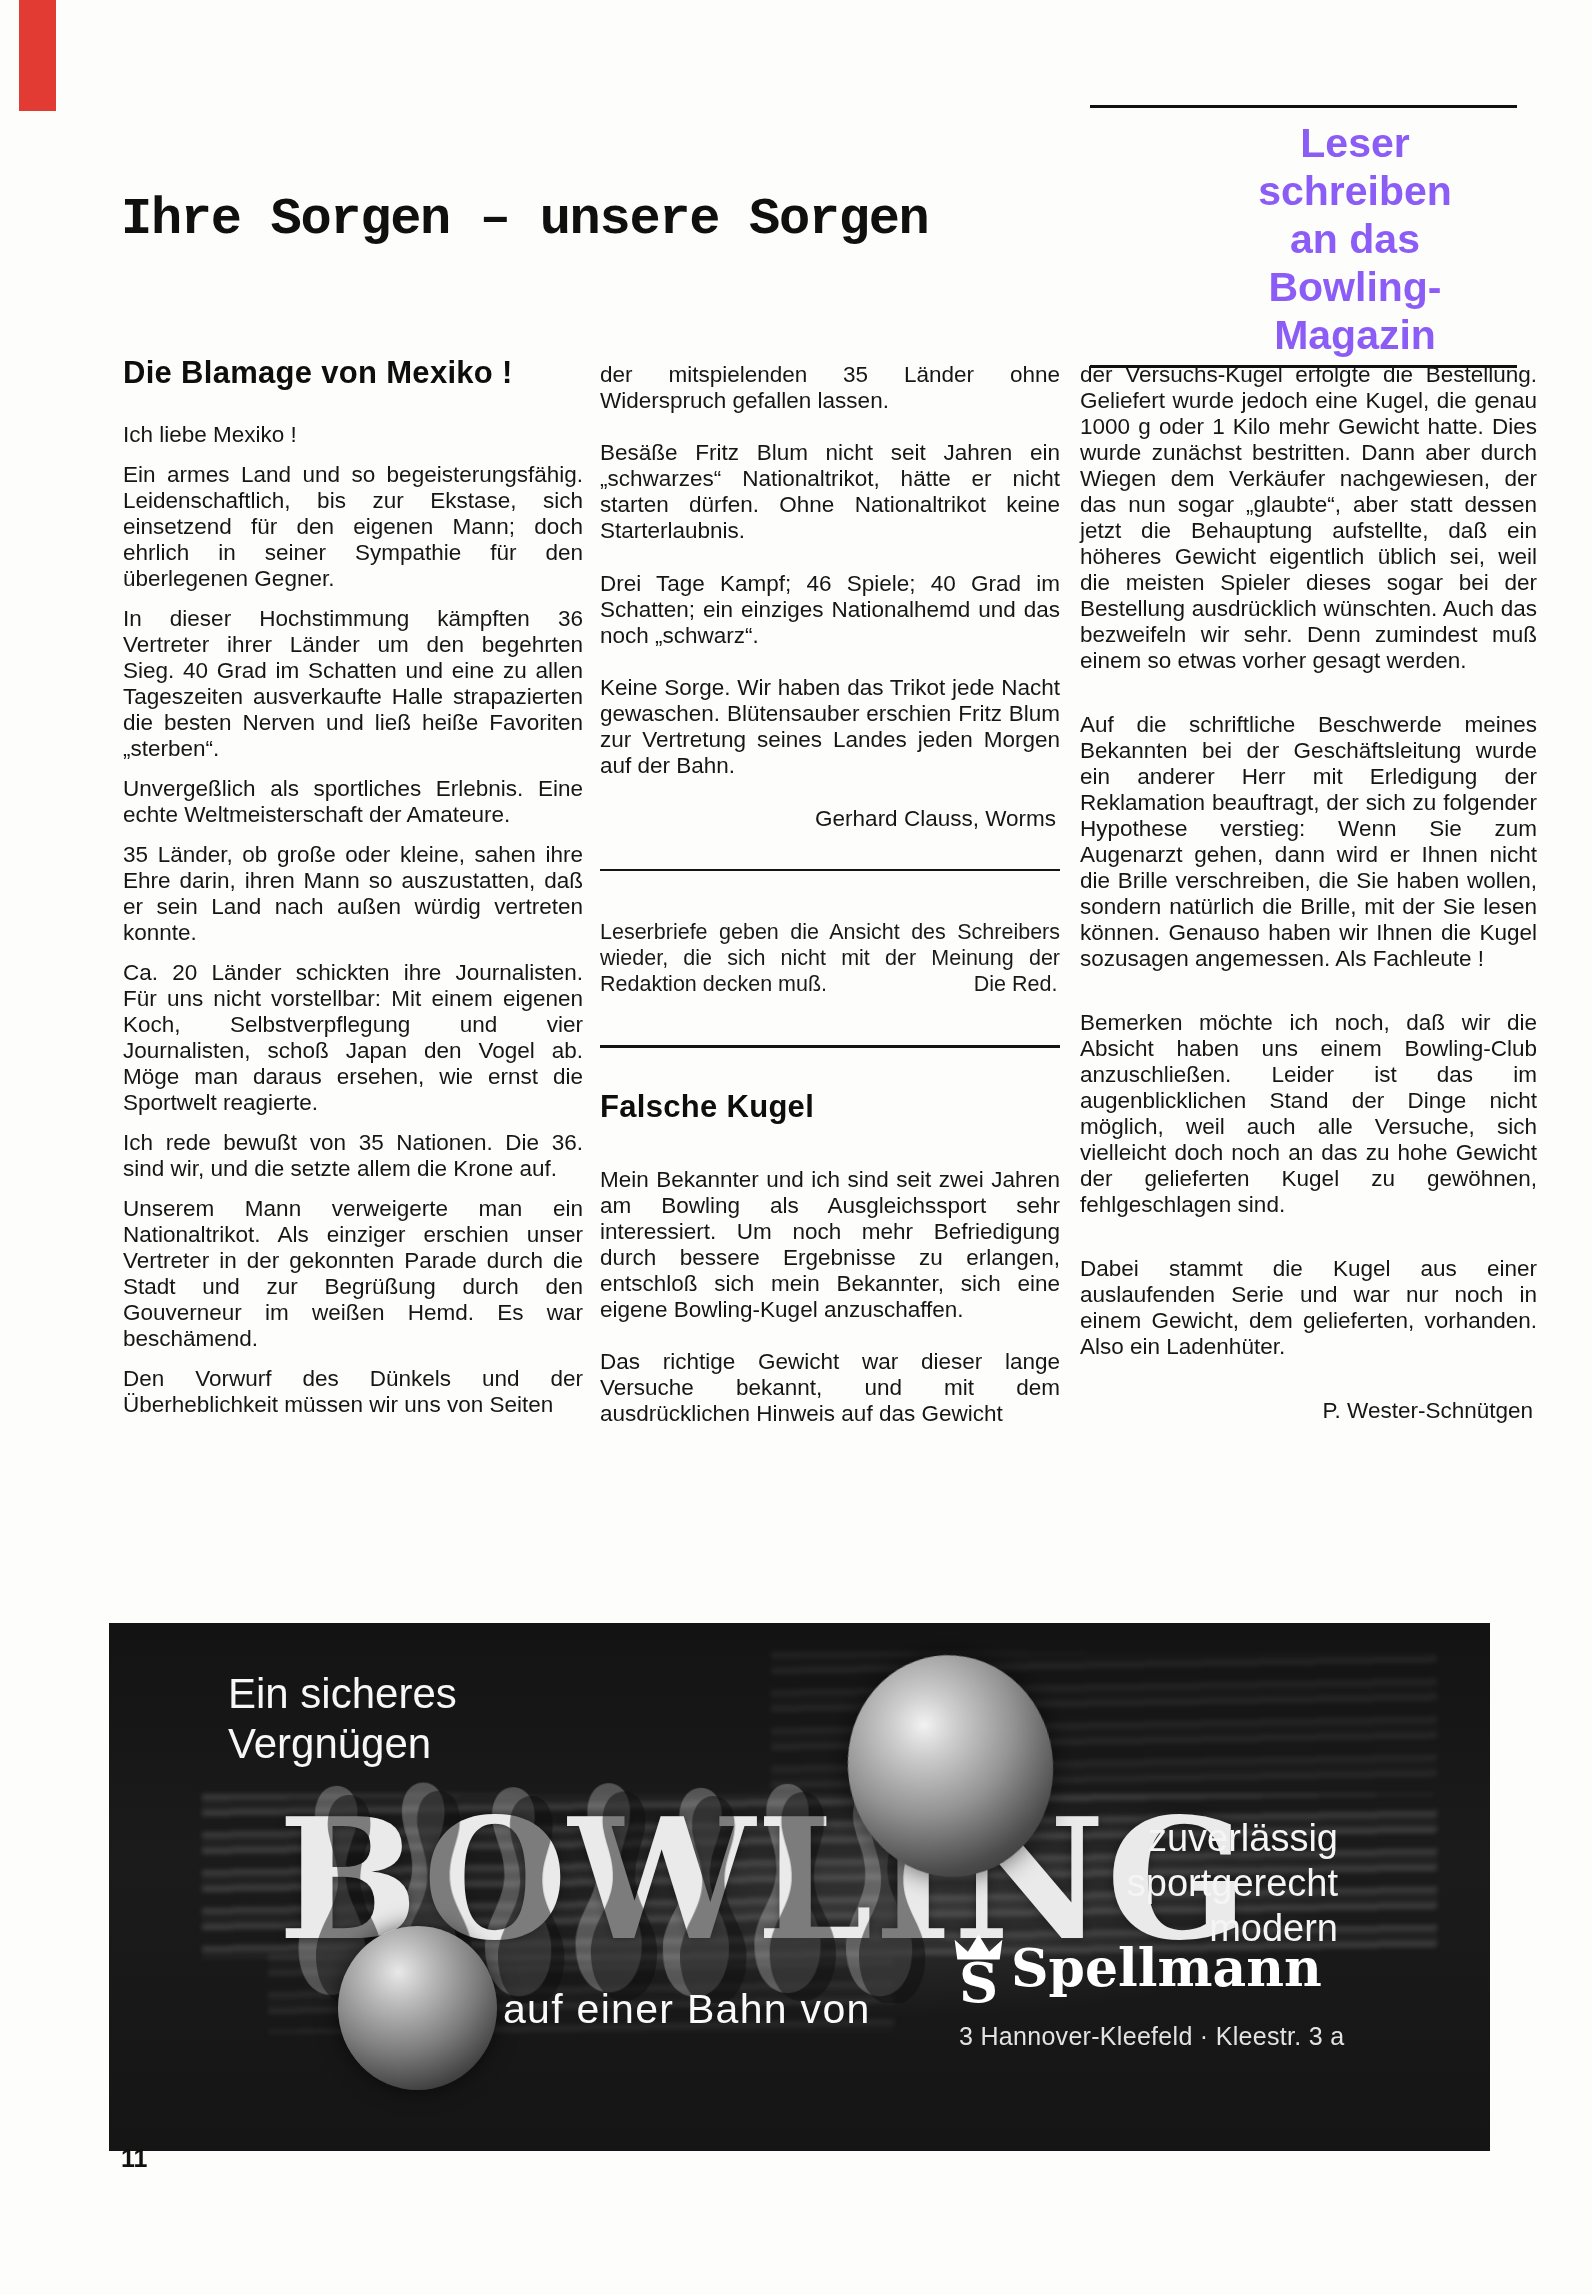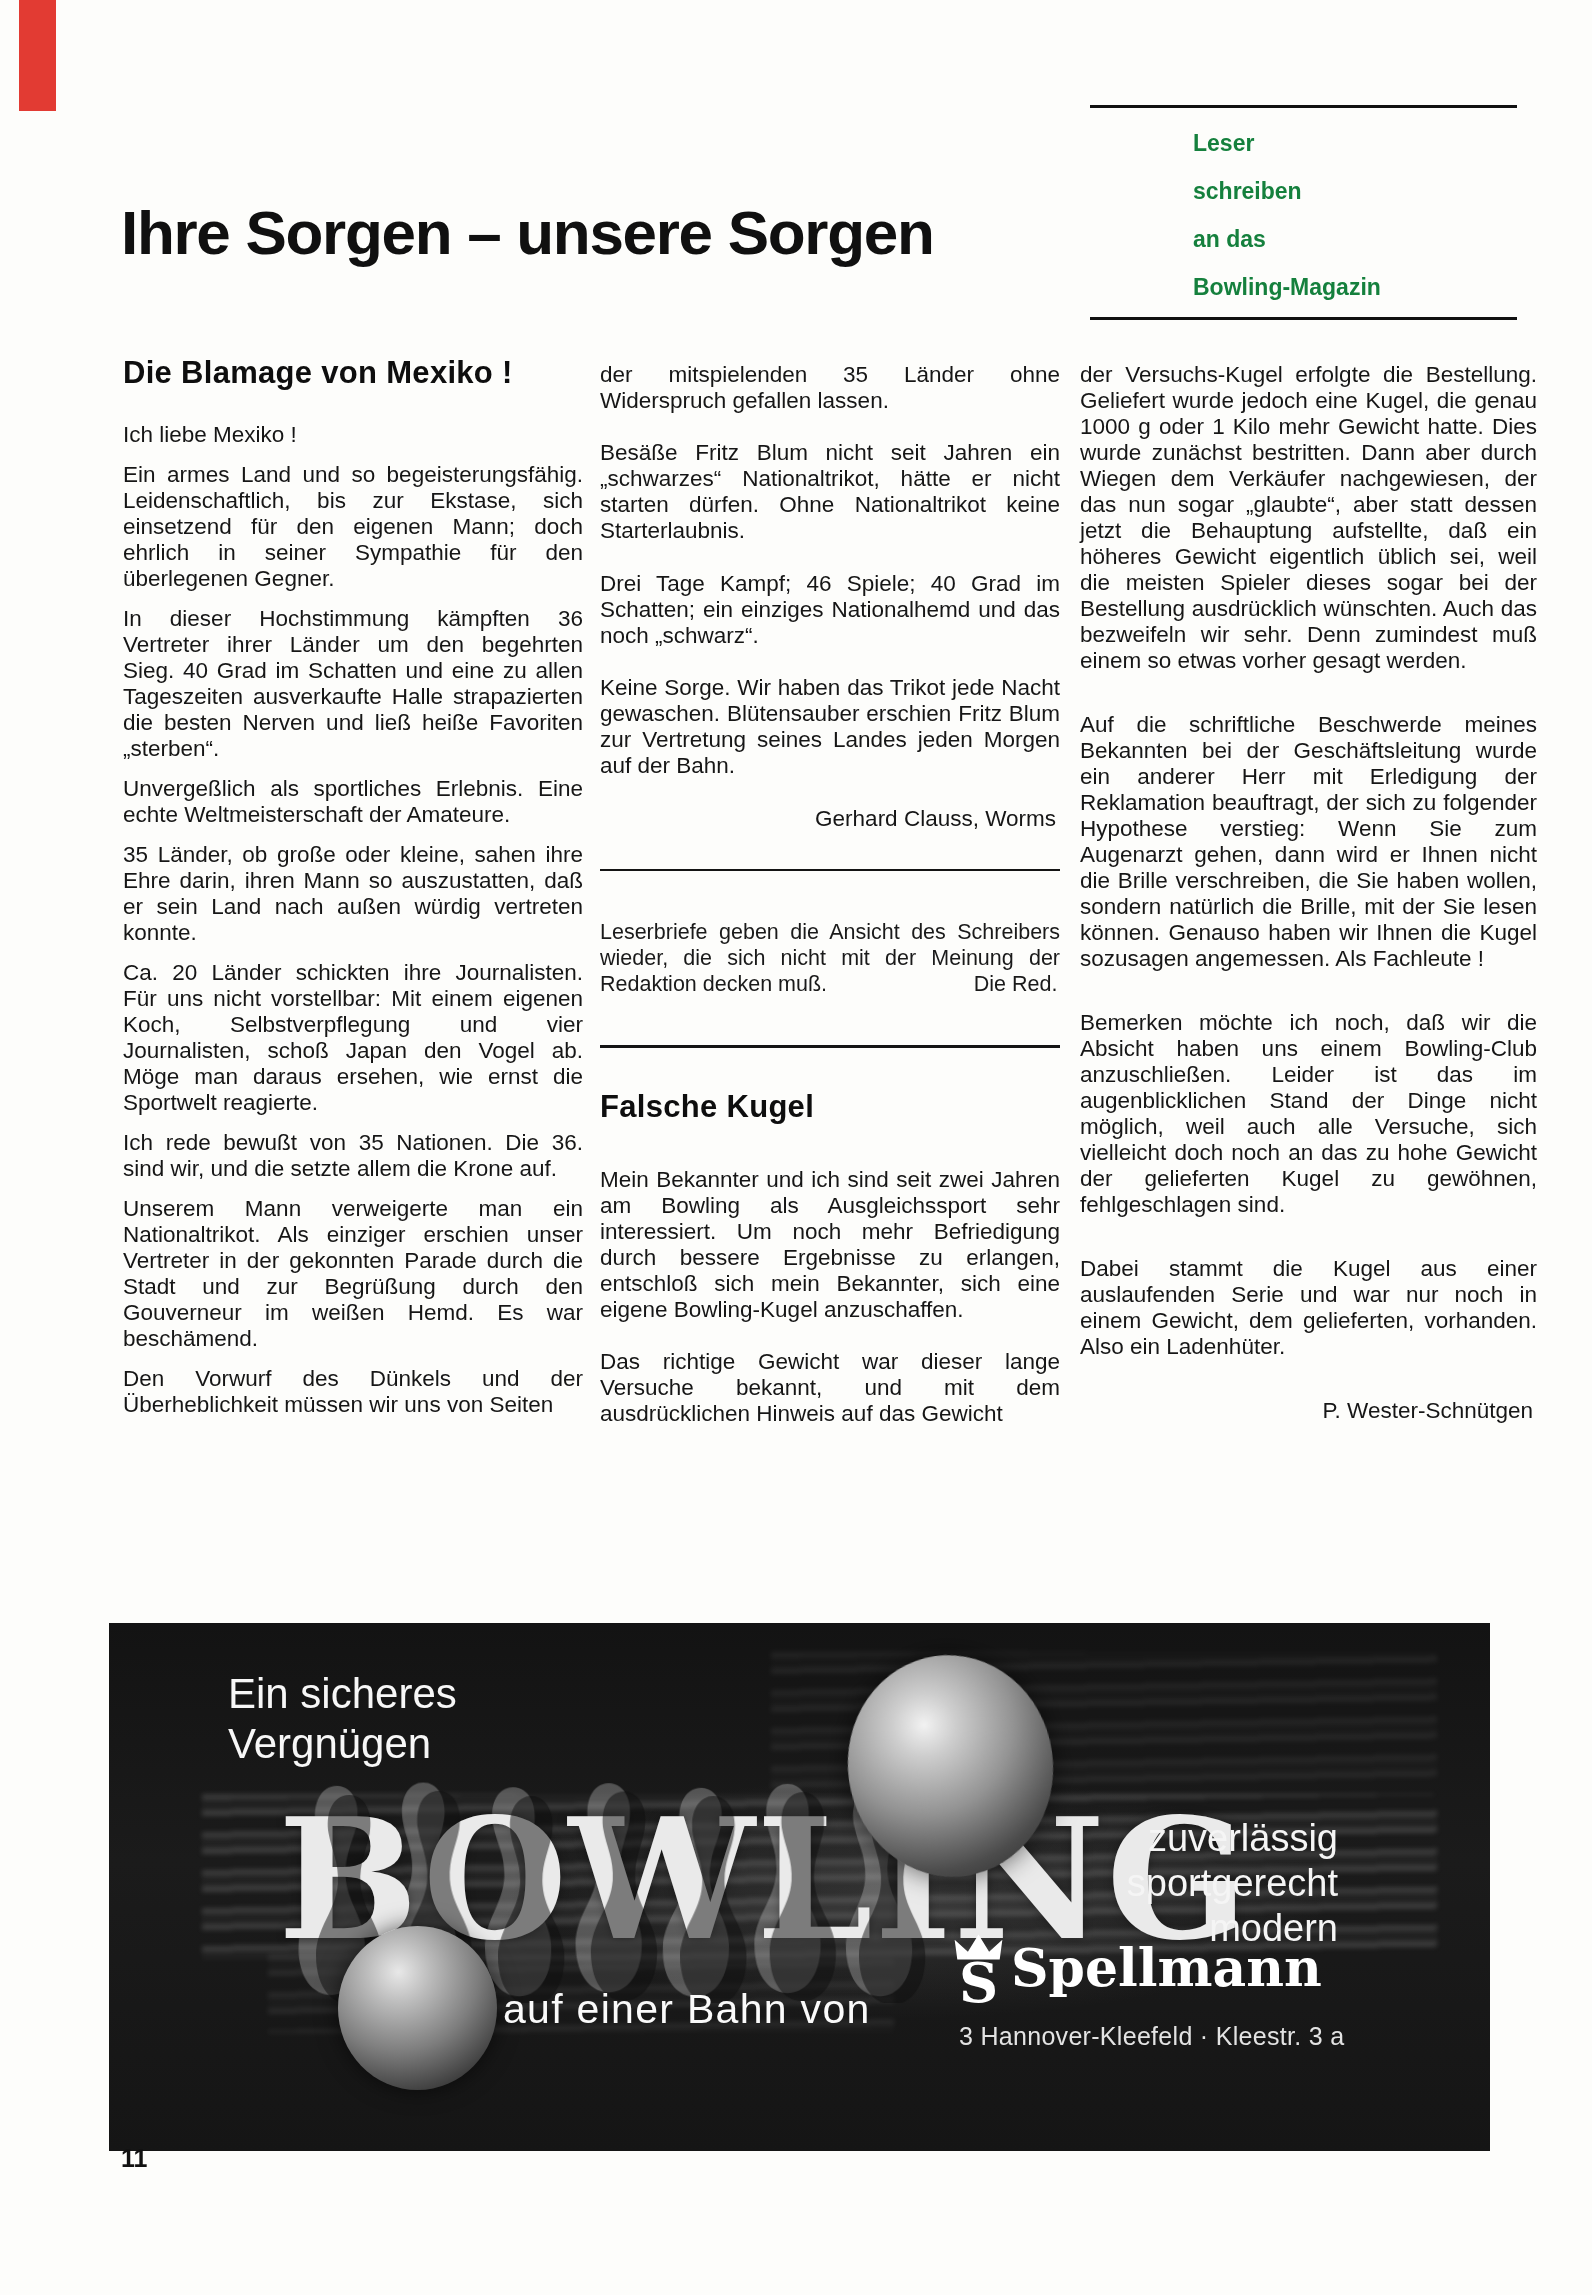--- a/index.html
+++ b/index.html
@@ -10,32 +10,32 @@
     font-family:"Liberation Sans", sans-serif;
     color:#161616;
     overflow:hidden;
   }
   
   .reg-mark{position:absolute;left:18.5px;top:0;width:37px;height:111px;background:#e23b33;}
 
   
   .main-title{
     position:absolute;left:121px;top:158px;
-    font-family:Liberation Sans, sans-serif;
-    font-weight:bold;font-size:62px;line-height:1.05;
+    font-family:Liberation Mono, monospace;
+    font-weight:bold;font-size:52px;line-height:1.05;
     letter-spacing:-1.3px;color:#101010;white-space:nowrap;
   }
 
   
   .header-box{
     position:absolute;left:1090px;top:105px;width:427px;
     border-top:3.3px solid #111;border-bottom:3.3px solid #111;
     padding:10.6px 0 6.6px 103px;box-sizing:border-box;
   }
-  .header-box div{font-size:23px;line-height:48px;font-weight:bold;color:#15803d;}
+  .header-box div{font-size:41px;line-height:48px;font-weight:bold;color:#8b5cf6;text-align:center;}
 
   
   .col{position:absolute;top:351px;width:460px;}
   #col1{left:123px;}
   #col2{left:600px;padding-top:10.6px;}
   #col3{left:1080px;width:457px;padding-top:10.6px;}
   .col p{
     font-size:22.5px;line-height:26px;text-align:justify;
     margin:0 0 14px;hyphens:auto;color:#161616;
   }

